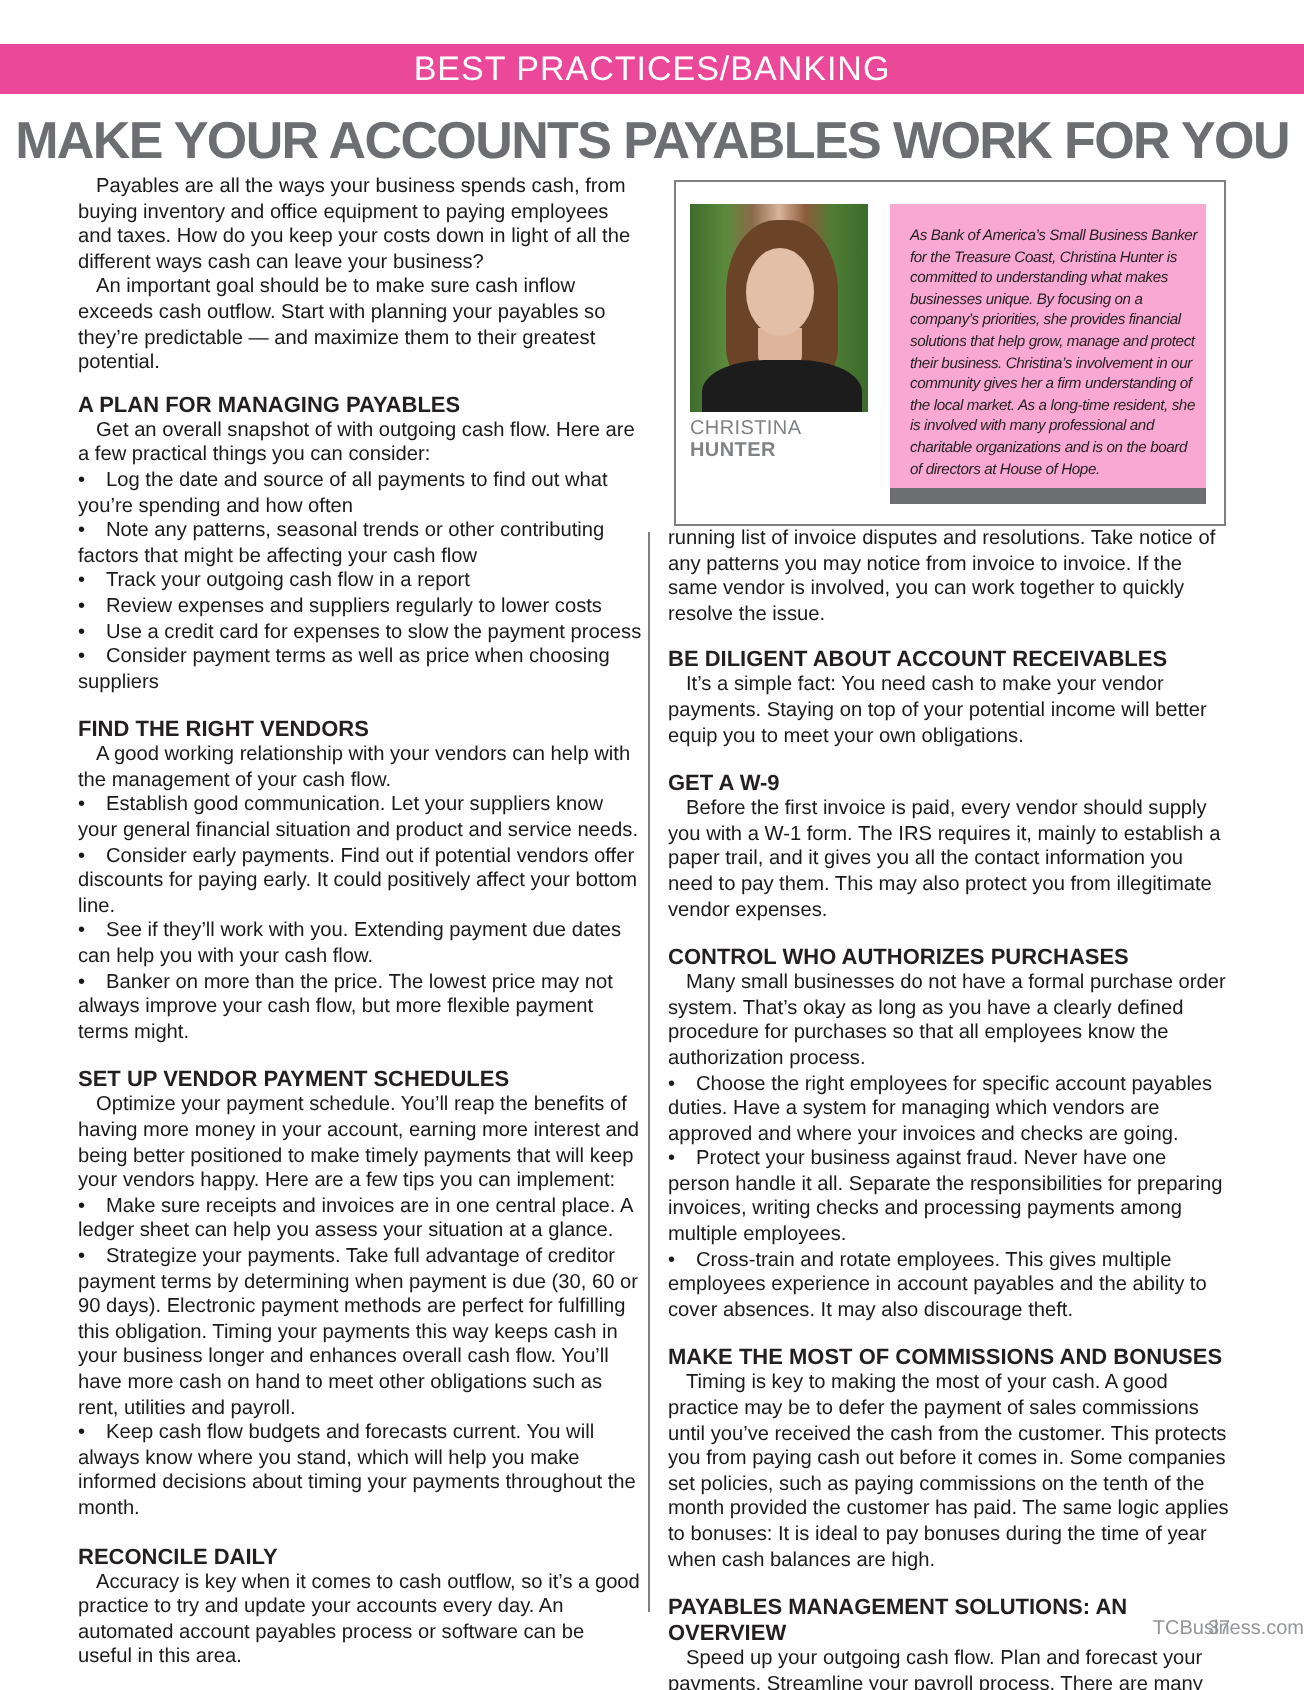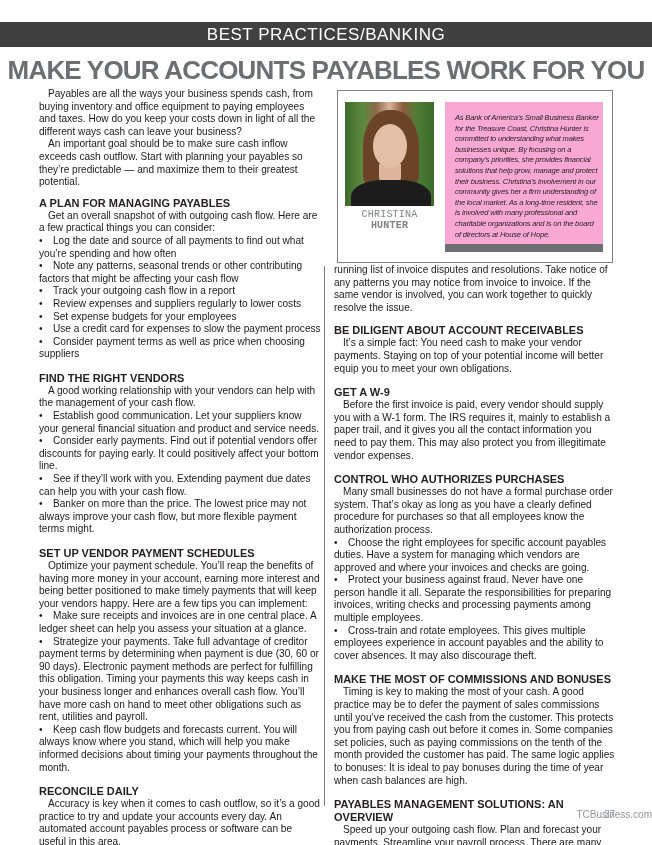--- a/index.html
+++ b/index.html
@@ -1,35 +1,35 @@
 <!DOCTYPE html>
 <html><head>
 <meta charset="utf-8">
 <style>
   html, body { margin: 0; padding: 0; background: #ffffff; }
   body { width: 652px; height: 845px; position: relative; overflow: hidden; font-family: "Liberation Sans", sans-serif; color: #1a1a1a; }
-  .banner { position: absolute; left: 0; top: 22px; width: 652px; height: 25px; background: #404040; color: #fff; text-align: center; font-family: "Liberation Sans", sans-serif; font-size: 17px; letter-spacing: 0.5px; line-height: 25px; }
+  .banner { position: absolute; left: 0; top: 22px; width: 652px; height: 25px; background: #ec4899; color: #fff; text-align: center; font-family: "Liberation Sans", sans-serif; font-size: 17px; letter-spacing: 0.5px; line-height: 25px; }
   .title { position: absolute; left: 0; top: 55px; width: 652px; text-align: center; font-family: "Liberation Sans", sans-serif; font-weight: bold; font-size: 26px; color: #6d6e71; letter-spacing: -0.8px; line-height: 30px; }
   .col { position: absolute; font-size: 10.1px; line-height: 12.6px; }
   .col-left { left: 39px; top: 88px; width: 282px; }
   .col-right { left: 334px; top: 264px; width: 282px; }
   .divider { position: absolute; left: 324px; top: 266px; width: 1px; height: 540px; background: #808080; }
   p { margin: 0; }
   .para { text-indent: 9px; }
   .bullet { text-indent: 0; }
   .bullet .dot { display: inline-block; width: 14px; }
   h2 { margin: 11px 0 0 0; font-family: "Liberation Sans", sans-serif; font-weight: bold; font-size: 11px; line-height: 13px; color: #231f20; }
   .col-right h2.first { margin-top: 10px; }
   .bio-box { position: absolute; left: 337px; top: 90px; width: 276px; height: 173px; border: 1px solid #808080; box-sizing: border-box; background: #fff; }
   .photo { position: absolute; left: 7px; top: 11px; width: 89px; height: 104px; background: linear-gradient(90deg, #3e6b2d 0%, #5b8a3c 20%, #8a6a4a 35%, #d9b39a 50%, #8b5b3a 65%, #4f7d36 80%, #3b6a2a 100%); overflow: hidden; }
   .photo .face { position: absolute; left: 28px; top: 22px; width: 34px; height: 44px; border-radius: 50%; background: #e2bfa6; }
   .photo .hair { position: absolute; left: 18px; top: 8px; width: 56px; height: 80px; border-radius: 45% 45% 20% 20%; background: #6b4428; }
   .photo .body { position: absolute; left: 6px; top: 78px; width: 80px; height: 40px; border-radius: 40% 40% 0 0; background: #1c1c1c; }
   .photo .neck { position: absolute; left: 34px; top: 62px; width: 22px; height: 22px; background: #dcb59a; border-radius: 0 0 40% 40%; }
-  .name { position: absolute; left: 7px; top: 118px; width: 89px; text-align: center; font-family: Liberation Mono, monospace; font-size: 10px; color: #808285; letter-spacing: 0.2px; }
+  .name { position: absolute; left: 7px; top: 118px; width: 89px; text-align: left; font-family: Liberation Sans, sans-serif; font-size: 10px; color: #808285; letter-spacing: 0.2px; }
   .name b { font-weight: bold; }
   .bio { position: absolute; left: 107px; top: 11px; width: 158px; height: 150px; background: #f9a8d4; }
   .bio-text { position: absolute; left: 10px; top: 11px; width: 145px; font-family: "Liberation Sans", sans-serif; font-style: italic; font-size: 7.6px; line-height: 10.6px; color: #231f20; letter-spacing: -0.2px; }
   .bio-bar { position: absolute; left: 0; bottom: 0; width: 158px; height: 8px; background: #6d6e71; }
   .footer-url { position: absolute; left: 0; top: 809px; width: 652px; text-align: right; font-size: 10px; color: #939598; }
   .page-num { position: absolute; left: 604px; top: 809px; font-size: 10px; color: #939598; }
 </style>
 </head>
 <body>
 
@@ -39,21 +39,20 @@
 <div class="col col-left">
   <p class="para">Payables are all the ways your business spends cash, from buying inventory and office equipment to paying employees and taxes. How do you keep your costs down in light of all the different ways cash can leave your business?</p>
   <p class="para">An important goal should be to make sure cash inflow exceeds cash outflow. Start with planning your payables so they’re predictable — and maximize them to their greatest potential.</p>
 
   <h2 style="margin-top:8px">A PLAN FOR MANAGING PAYABLES</h2>
   <p class="para">Get an overall snapshot of with outgoing cash flow. Here are a few practical things you can consider:</p>
   <p class="bullet"><span class="dot">•</span><span>Log the date and source of all payments to find out what you’re spending and how often</span></p>
   <p class="bullet"><span class="dot">•</span><span>Note any patterns, seasonal trends or other contributing factors that might be affecting your cash flow</span></p>
   <p class="bullet"><span class="dot">•</span><span>Track your outgoing cash flow in a report</span></p>
   <p class="bullet"><span class="dot">•</span><span>Review expenses and suppliers regularly to lower costs</span></p>
-  <p class="bullet"><span class="dot">•</span><span>Set expense budgets for your employees</span></p>
   <p class="bullet"><span class="dot">•</span><span>Use a credit card for expenses to slow the payment process</span></p>
   <p class="bullet"><span class="dot">•</span><span>Consider payment terms as well as price when choosing suppliers</span></p>
 
   <h2>FIND THE RIGHT VENDORS</h2>
   <p class="para">A good working relationship with your vendors can help with the management of your cash flow.</p>
   <p class="bullet"><span class="dot">•</span><span>Establish good communication. Let your suppliers know your general financial situation and product and service needs.</span></p>
   <p class="bullet"><span class="dot">•</span><span>Consider early payments. Find out if potential vendors offer discounts for paying early. It could positively affect your bottom line.</span></p>
   <p class="bullet"><span class="dot">•</span><span>See if they’ll work with you. Extending payment due dates can help you with your cash flow.</span></p>
   <p class="bullet"><span class="dot">•</span><span>Banker on more than the price. The lowest price may not always improve your cash flow, but more flexible payment terms might.</span></p>
 

